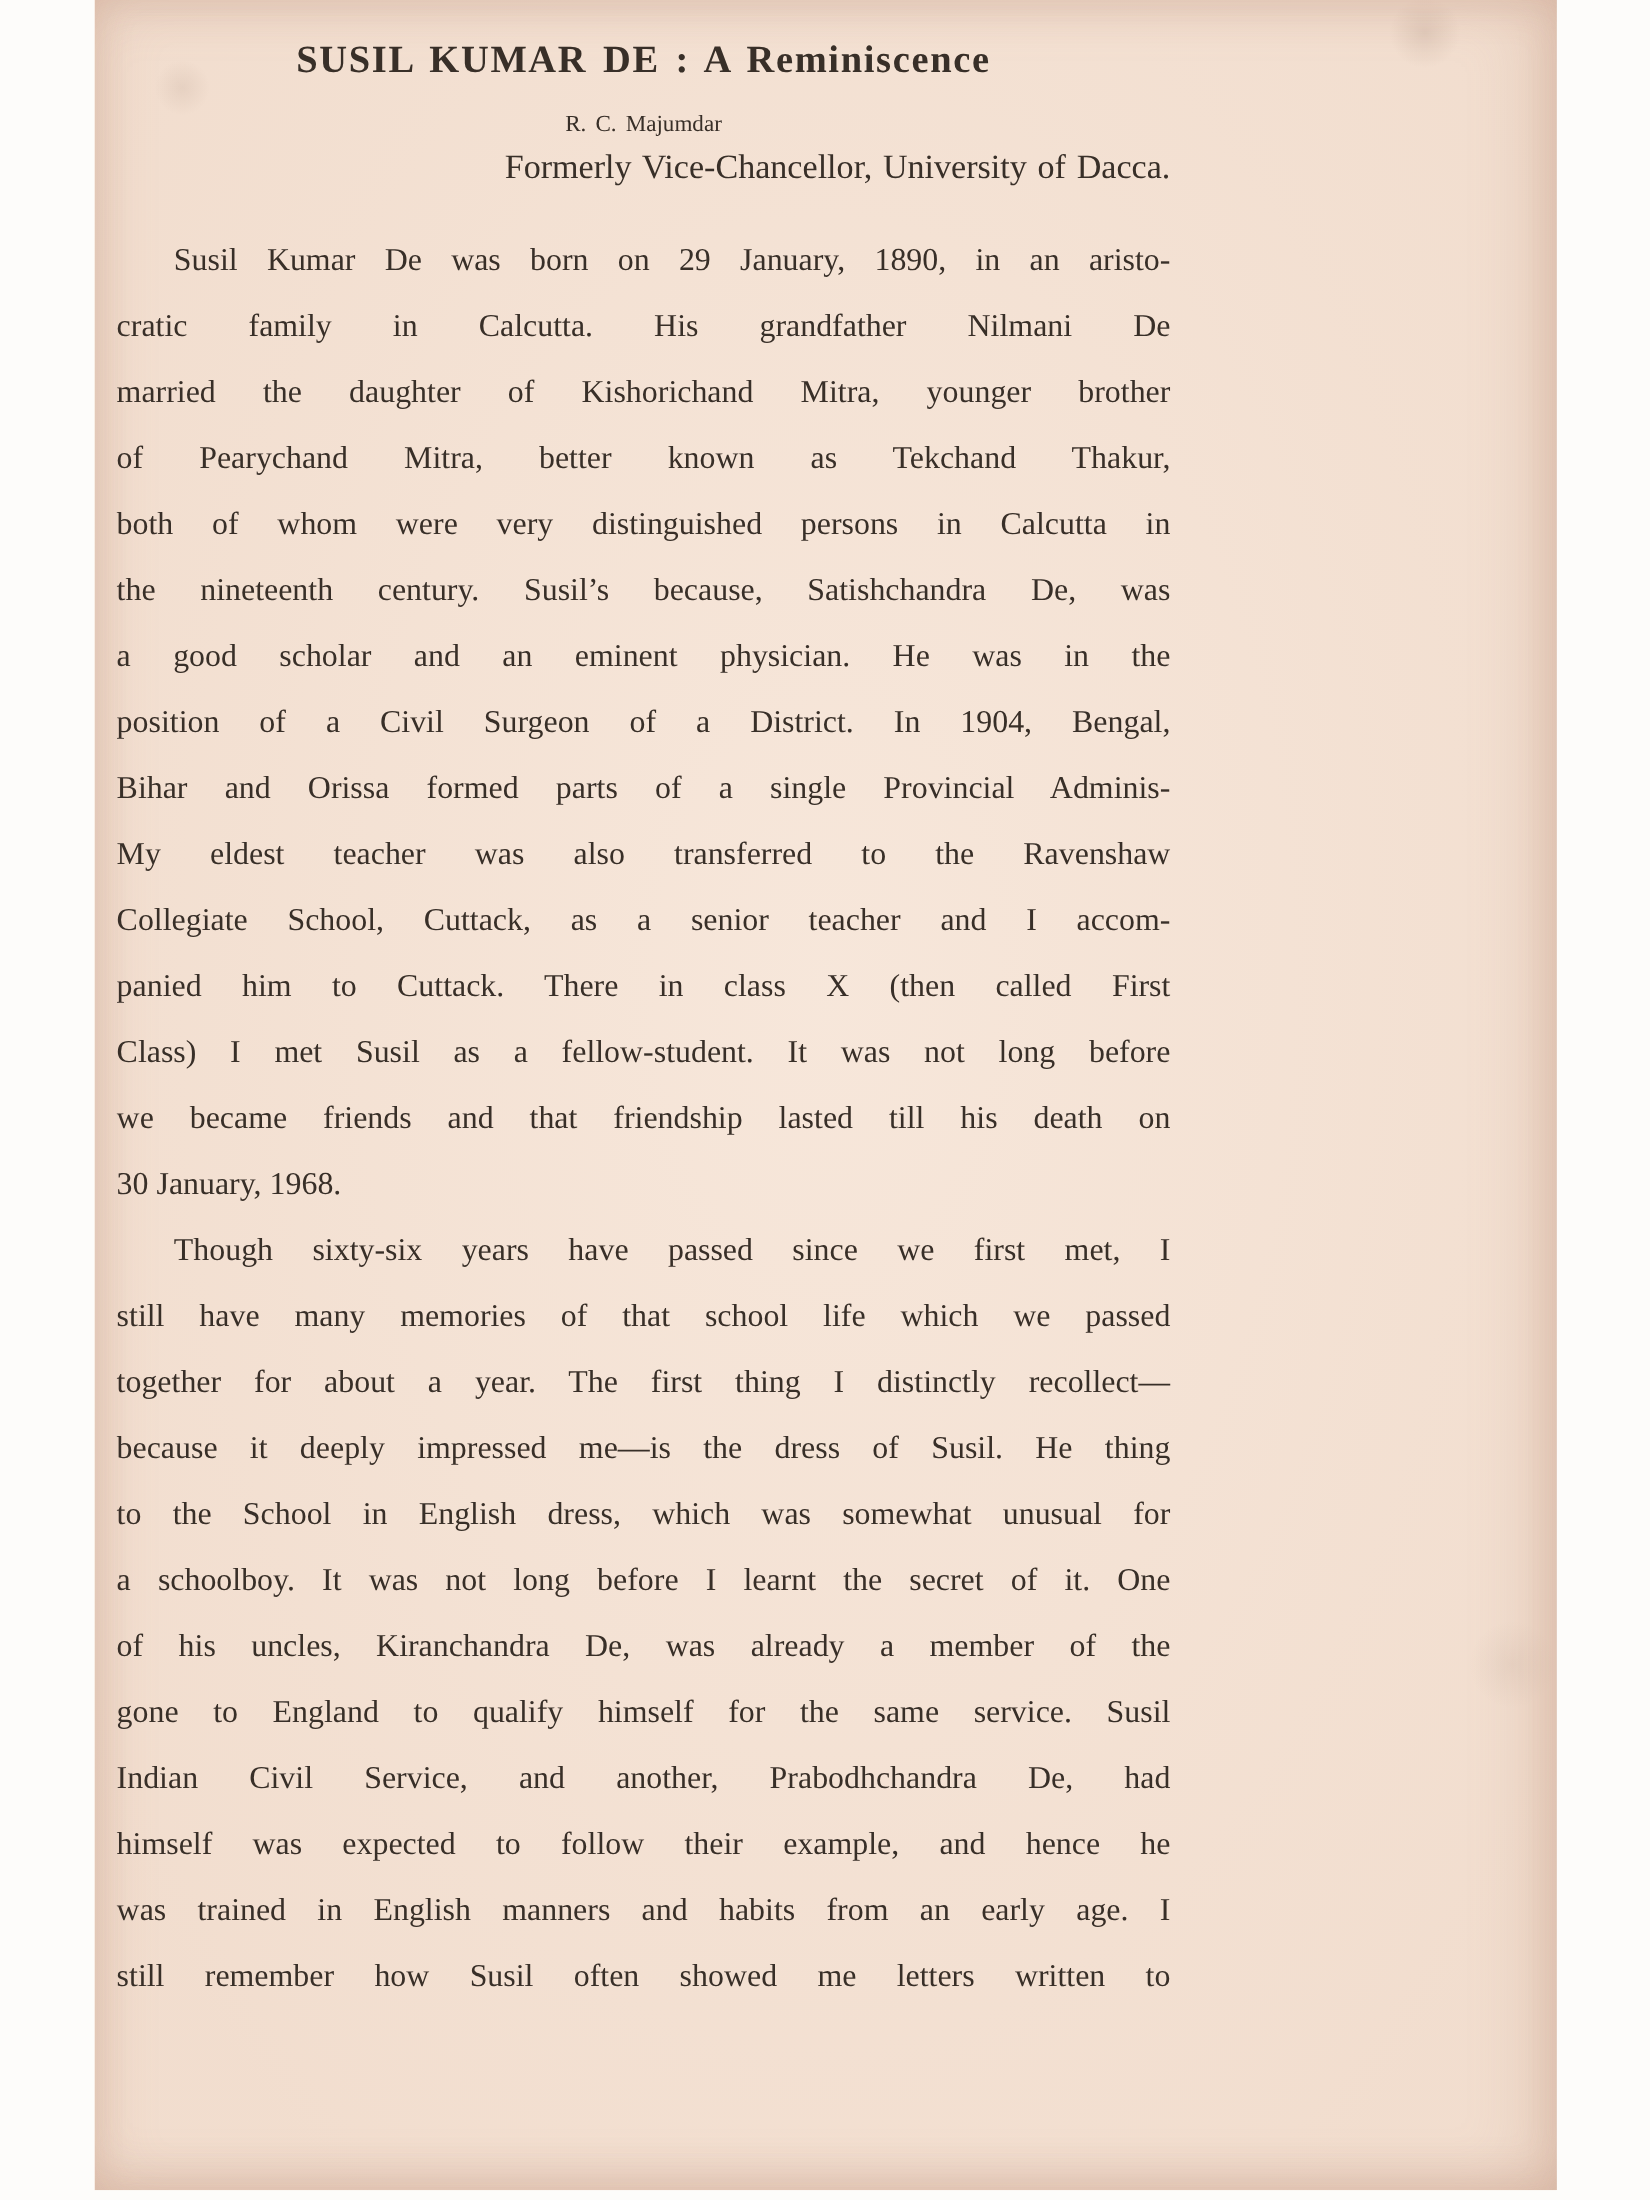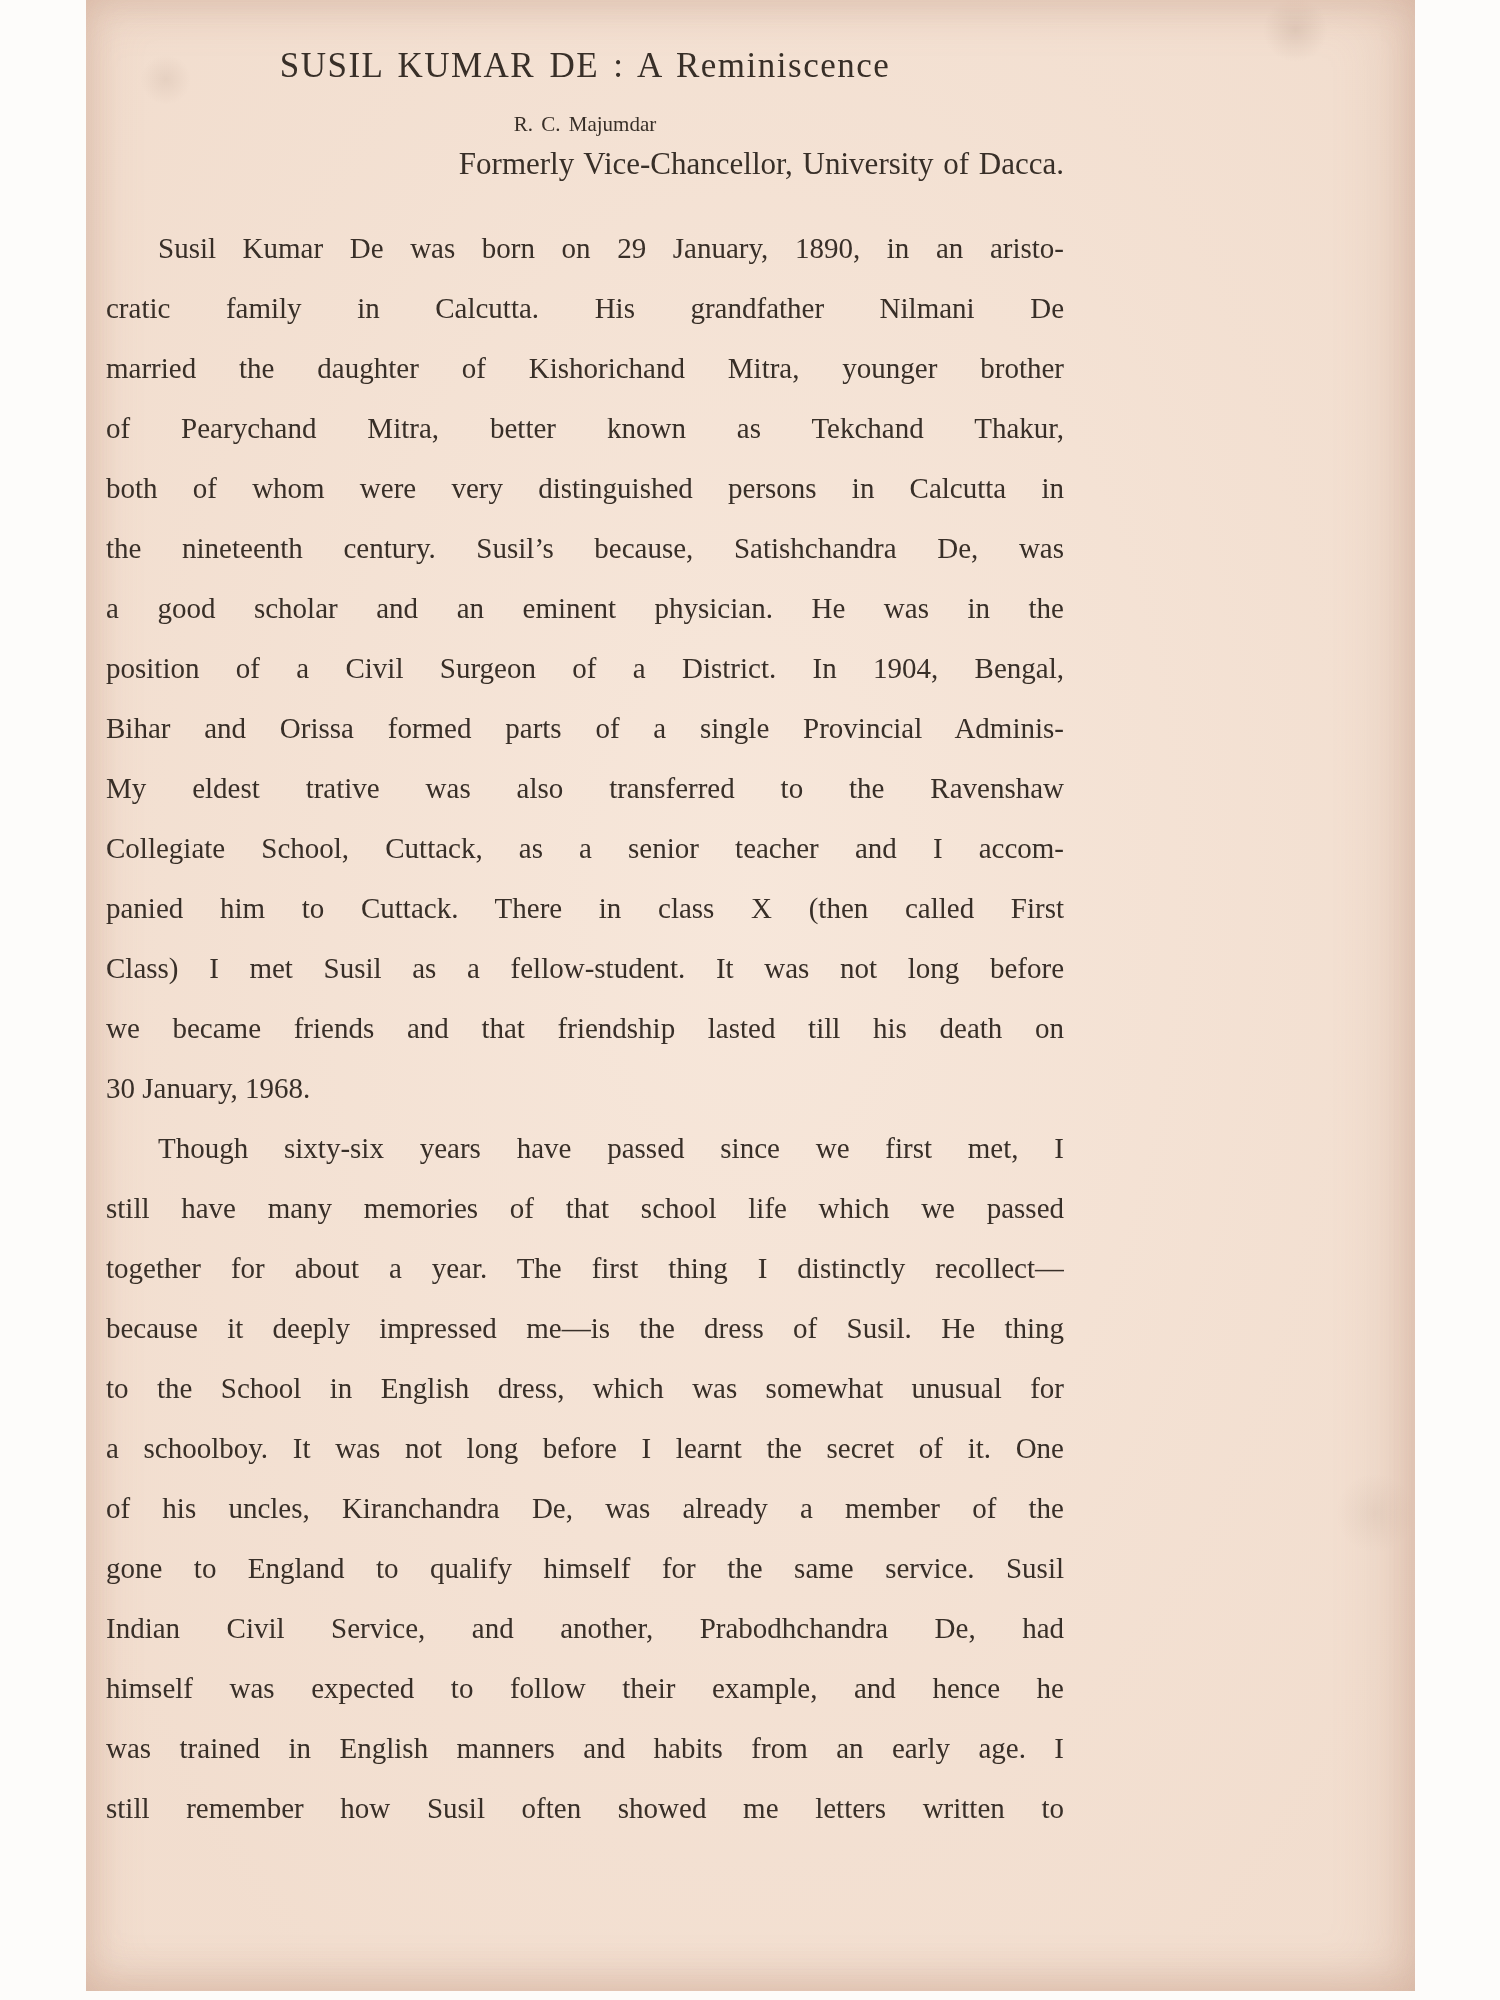--- a/index.html
+++ b/index.html
@@ -33,23 +33,23 @@
       inset 0 10px 30px rgba(186,140,118,0.10);
   }
   .content {
     position: absolute;
     left: 20px;
     top: 34px;
     width: 958px;
     color: #382f28;
   }
   .title {
-    margin: 12px 0 26px 0;
+    margin: 0 0 26px 0;
     font-size: 35px;
-    font-weight: 400;
+    font-weight: 700;
     letter-spacing: 1.5px;
     text-align: center;
     word-spacing: 4px;
   }
   .author {
     margin: 0 0 9px 0;
     font-size: 21px;
     text-align: center;
     word-spacing: 3px;
   }
@@ -90,21 +90,21 @@
         <div class="paragraph">
           <div class="line first-line">Susil Kumar De was born on 29 January, 1890, in an aristo-</div>
           <div class="line">cratic family in Calcutta. His grandfather Nilmani De</div>
           <div class="line">married the daughter of Kishorichand Mitra, younger brother</div>
           <div class="line">of Pearychand Mitra, better known as Tekchand Thakur,</div>
           <div class="line">both of whom were very distinguished persons in Calcutta in</div>
           <div class="line">the nineteenth century. Susil’s because, Satishchandra De, was</div>
           <div class="line">a good scholar and an eminent physician. He was in the</div>
           <div class="line">position of a Civil Surgeon of a District. In 1904, Bengal,</div>
           <div class="line">Bihar and Orissa formed parts of a single Provincial Adminis-</div>
-          <div class="line">My eldest trative was also transferred to the Ravenshaw</div>
+          <div class="line">My eldest teacher was also transferred to the Ravenshaw</div>
           <div class="line">Collegiate School, Cuttack, as a senior teacher and I accom-</div>
           <div class="line">panied him to Cuttack. There in class X (then called First</div>
           <div class="line">Class) I met Susil as a fellow-student. It was not long before</div>
           <div class="line">we became friends and that friendship lasted till his death on</div>
           <div class="line last-line">30 January, 1968.</div>
         </div>
         <div class="paragraph">
           <div class="line first-line">Though sixty-six years have passed since we first met, I</div>
           <div class="line">still have many memories of that school life which we passed</div>
           <div class="line">together for about a year. The first thing I distinctly recollect—</div>

